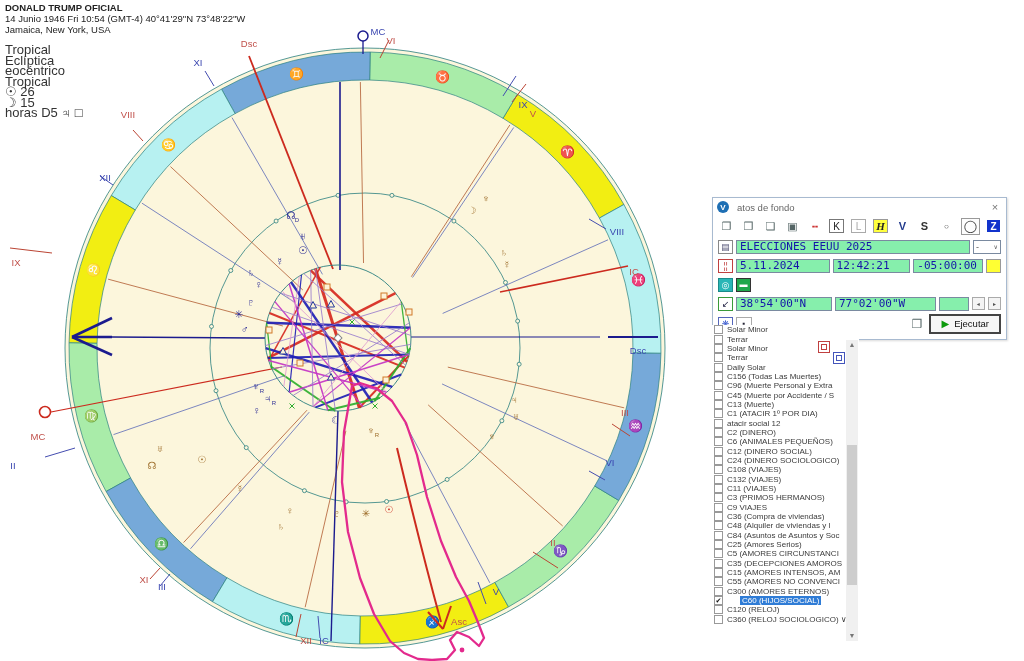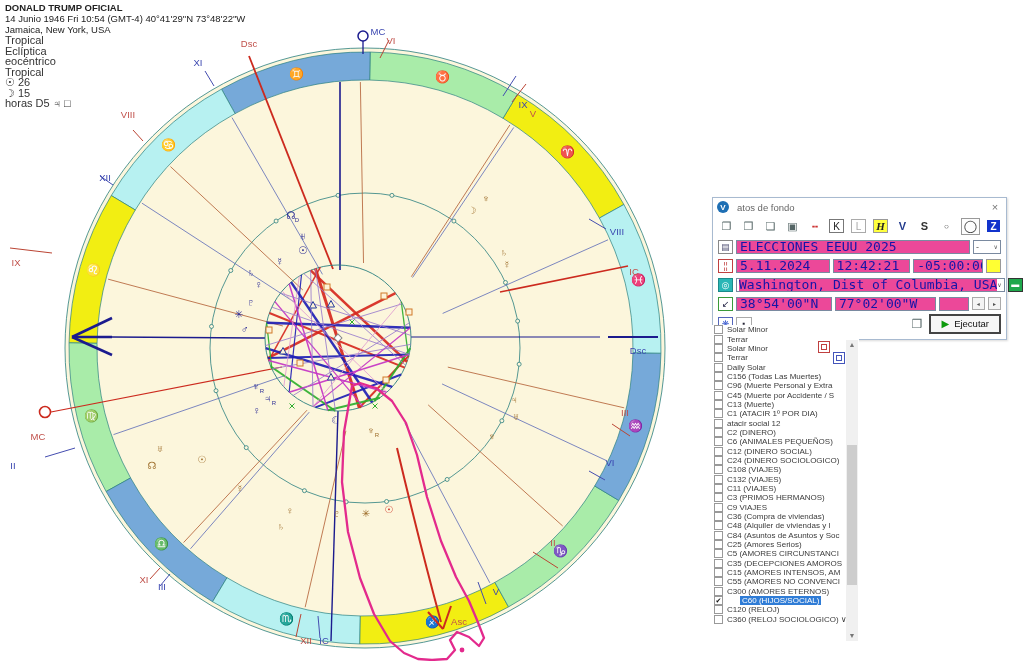--- a/index.html
+++ b/index.html
@@ -1,21 +1,21 @@
 <!DOCTYPE html>
 <html><head>
 <meta charset="utf-8">
 <style>
   html,body{margin:0;padding:0;}
   body{width:1024px;height:661px;overflow:hidden;background:#ffffff;position:relative;
        font-family:"Liberation Sans",sans-serif;}
   
   .hdr{position:absolute;left:5px;top:2px;font-size:9.5px;color:#222;line-height:11px;z-index:3;}
   .hdr .t{font-weight:bold;}
-  .hdr .settings{margin-top:0;color:#333;font-size:11px;line-height:10.5px;}
+  .hdr .settings{margin-top:10px;color:#333;font-size:13px;line-height:10.5px;}
   
   #chart{position:absolute;left:0;top:0;}
   
   .dlg{position:absolute;left:712px;top:197px;width:293px;height:141px;background:#fff;
        border:1px solid #a8bad0;box-shadow:1px 1px 2px rgba(0,0,0,.15);font-size:9px;color:#333;}
   .dlg .tbar{height:18px;display:flex;align-items:center;padding:0 4px;color:#555;}
   .dlg .tbar .ttl{margin-left:8px;font-size:9.5px;color:#666;}
   .dlg .tbar .close{margin-left:auto;color:#777;font-size:11px;width:14px;text-align:center;cursor:default;}
   .logo{width:12px;height:12px;border-radius:6px;background:#1e6fb4;color:#fff;font-size:8px;
         display:inline-flex;align-items:center;justify-content:center;font-weight:bold;}
@@ -28,22 +28,22 @@
              font-family:"Liberation Serif",serif;font-style:italic;font-weight:bold;color:#222;}
   .ti.navy{color:#223a8c;font-weight:bold;}
   .ti.dark{color:#333;font-weight:bold;}
   .ti.sm{font-size:8px;color:#444;}
   .ti.pressed{border:1px solid #999;background:#fdfdfd;width:17px;height:15px;font-size:12px;color:#444;}
   .ti.red{color:#cc3333;font-size:10px;letter-spacing:-1px;}
   .ti.zbtn{background:#1133cc;color:#fff;font-weight:bold;width:13px;height:12px;font-size:10px;margin-left:auto;}
   .row{display:flex;align-items:center;gap:3px;padding:1px 5px;height:17px;}
   .ric{width:13px;height:12px;border:1px solid #888;display:inline-flex;align-items:center;
        justify-content:center;font-size:9px;flex:0 0 auto;background:#fff;}
-  .fld{border:1px solid #7a8aa0;background:#ec4899;height:12px;line-height:12px;padding:0 3px;
-       font-family:"DejaVu Sans Mono",monospace;font-size:13px;color:#1414a8;white-space:nowrap;overflow:hidden;}
+  .fld{border:1px solid #7a8aa0;background:#86efac;height:12px;line-height:12px;padding:0 3px;
+       font-family:"DejaVu Sans Mono",monospace;font-size:11px;color:#1414a8;white-space:nowrap;overflow:hidden;}
   .drop{border:1px solid #7a8aa0;background:#fff;height:12px;line-height:12px;display:flex;
         align-items:center;justify-content:space-between;padding:0 2px;color:#555;}
   .sw{width:13px;height:12px;background:#ffff33;border:1px solid #999;flex:0 0 auto;}
   .gbtn{width:13px;height:12px;background:#1fa84c;border:1px solid #333;flex:0 0 auto;
         display:inline-flex;align-items:center;justify-content:center;color:#fff;font-size:8px;}
   .tinyb{width:12px;height:11px;border:1px solid #aaa;background:#f4f4f4;font-size:6px;color:#555;
          display:inline-flex;align-items:center;justify-content:center;}
   .exec{margin-left:2px;border:2px solid #444;background:#f6f6f6;height:16px;display:inline-flex;
         align-items:center;gap:5px;padding:0 10px;font-size:9.5px;color:#111;}
   .exec .play{color:#0c9a0c;font-size:10px;}
@@ -313,24 +313,20 @@
   </div>
   <div class="row">
     <span class="ric" style="border-color:#c04040;color:#c04040">¦¦</span>
     <span class="fld" style="width:86px">5.11.2024</span>
     <span class="fld" style="width:70px">12:42:21</span>
     <span class="fld" style="width:62px">-05:00:00</span>
     <span class="sw"></span>
   </div>
   <div class="row">
     <span class="ric" style="background:#29b6b6;border-color:#1a8a8a;color:#fff">◎</span>
-    <span class="drop" style="flex:1">
-      <span class="fld" style="border:none;padding:0">Washington, Dist of Columbia, USA</span>
-      <span style="font-size:6px">∨</span>
-    </span>
     <span class="gbtn">▬</span>
   </div>
   <div class="row">
     <span class="ric" style="border-color:#3a9a3a;color:#224">↙</span>
     <span class="fld" style="width:95px">38°54'00"N</span>
     <span class="fld" style="width:100px">77°02'00"W</span>
     <span class="fld" style="width:24px"></span>
     <span class="tinyb">◂</span>
     <span class="tinyb">▸</span>
   </div>

